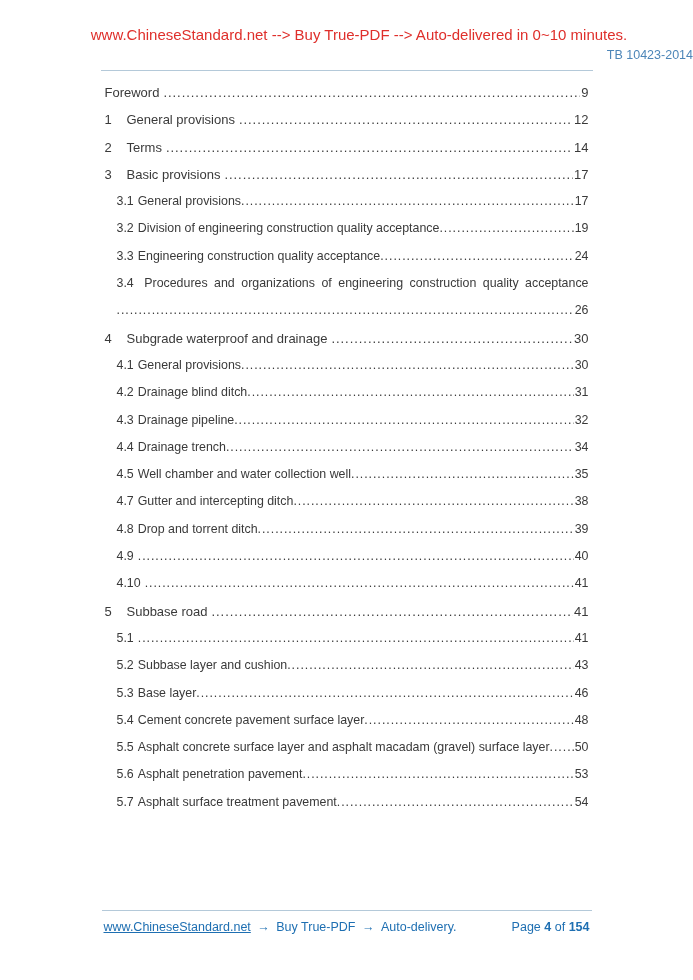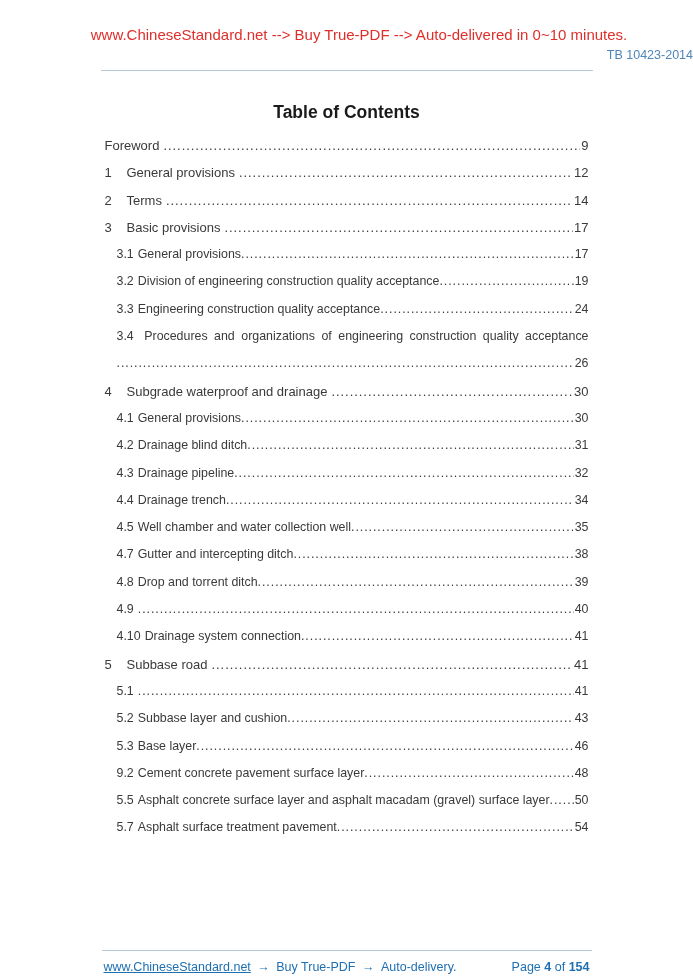--- a/index.html
+++ b/index.html
@@ -55,21 +55,21 @@
     letter-spacing:0.95px;
   }
   .chapter .leader,.top-gap .leader{margin-left:4px;}
   .pg{margin-left:1px;}
   .toc-row.wrap-first{
     display:block;text-align:justify;text-align-last:justify;
     white-space:normal;
   }
 
   
-  .footer{position:absolute;top:950px;left:0;width:693px;}
+  .footer{position:absolute;top:910px;left:0;width:693px;}
   .footer-rule{width:490px;margin:0 auto;}
   .footer-row{
     width:486px;margin:8px auto 0;
     display:flex;justify-content:space-between;align-items:baseline;
     font-size:12.5px;line-height:16px;color:var(--footer-blue);
   }
   .footer-left a{color:inherit;text-decoration:underline;cursor:pointer;}
   .footer-left span{margin-left:3px;}
   .footer-right b{font-weight:bold;}
 </style>
@@ -77,21 +77,20 @@
 <body>
 
 <div class="page">
 
   <div class="promo">www.ChineseStandard.net --&gt; Buy True-PDF --&gt; Auto-delivered in 0~10 minutes.</div>
 
   <div class="docnum">TB 10423-2014</div>
 
   <div class="rule header-rule"></div>
 
-  <div class="title">Table of Contents</div>
 
   <div class="toc">
       <div class="toc-row top top-gap">
         <span class="label">Foreword</span>
         <span class="leader"></span>
         <span class="pg">9</span>
       </div>
       <div class="toc-row chapter">
         <span class="num">1</span>
         <span class="label">General provisions</span>
@@ -181,21 +180,20 @@
         <span class="leader"></span>
         <span class="pg">39</span>
       </div>
       <div class="toc-row sub">
         <span class="num">4.9</span>
         <span class="leader"></span>
         <span class="pg">40</span>
       </div>
       <div class="toc-row sub">
         <span class="num">4.10</span>
-        <span class="label">Drainage system connection</span>
         <span class="leader"></span>
         <span class="pg">41</span>
       </div>
       <div class="toc-row chapter">
         <span class="num">5</span>
         <span class="label">Subbase road</span>
         <span class="leader"></span>
         <span class="pg">41</span>
       </div>
       <div class="toc-row sub">
@@ -209,30 +207,36 @@
         <span class="leader"></span>
         <span class="pg">43</span>
       </div>
       <div class="toc-row sub">
         <span class="num">5.3</span>
         <span class="label">Base layer</span>
         <span class="leader"></span>
         <span class="pg">46</span>
       </div>
       <div class="toc-row sub">
-        <span class="num">9.2</span>
+        <span class="num">5.4</span>
         <span class="label">Cement concrete pavement surface layer</span>
         <span class="leader"></span>
         <span class="pg">48</span>
       </div>
       <div class="toc-row sub">
         <span class="num">5.5</span>
         <span class="label">Asphalt concrete surface layer and asphalt macadam (gravel) surface layer</span>
         <span class="leader"></span>
         <span class="pg">50</span>
+      </div>
+      <div class="toc-row sub">
+        <span class="num">5.6</span>
+        <span class="label">Asphalt penetration pavement</span>
+        <span class="leader"></span>
+        <span class="pg">53</span>
       </div>
       <div class="toc-row sub">
         <span class="num">5.7</span>
         <span class="label">Asphalt surface treatment pavement</span>
         <span class="leader"></span>
         <span class="pg">54</span>
       </div>
     </div>
 
   <div class="footer">

